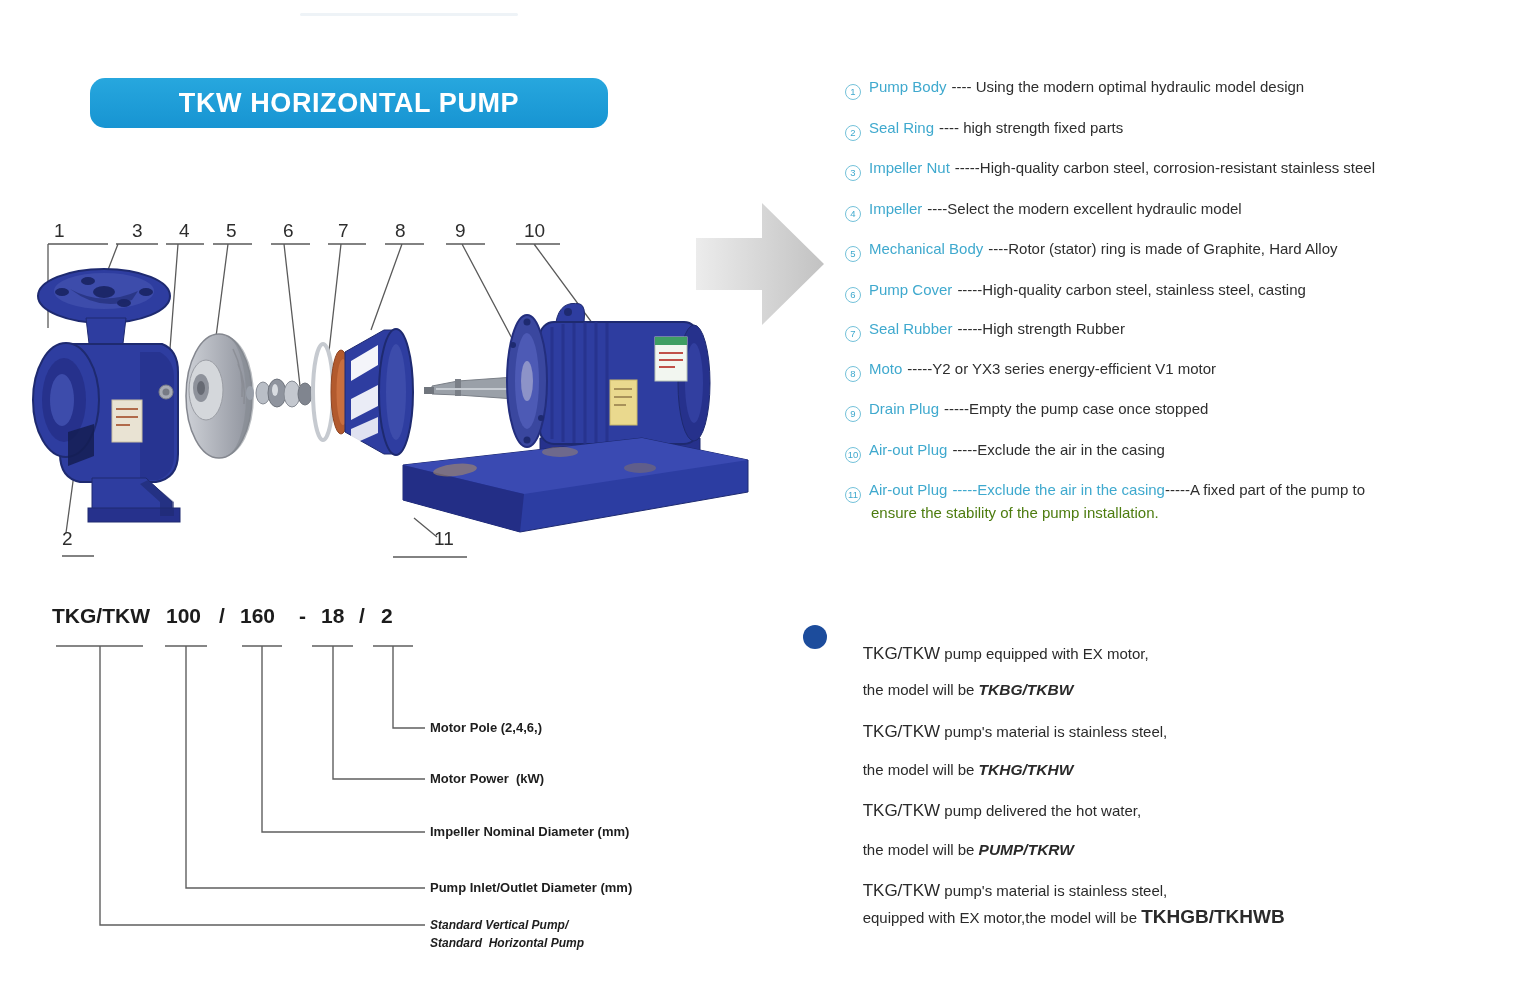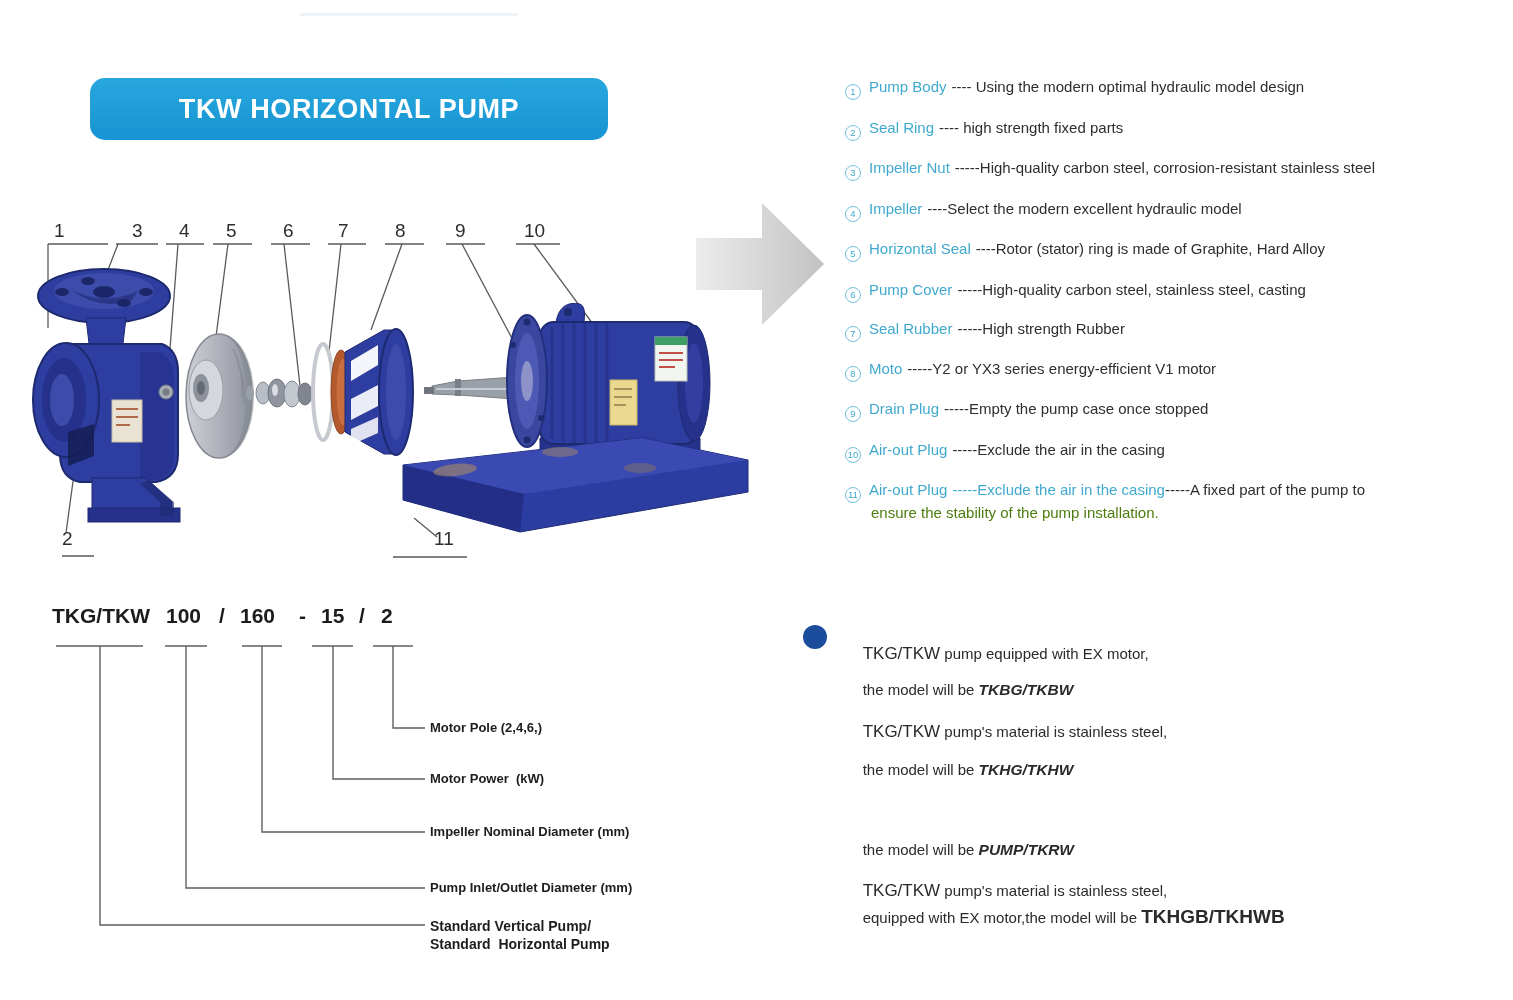--- a/index.html
+++ b/index.html
@@ -5,21 +5,21 @@
   html,body{margin:0;padding:0;background:#ffffff;}
   #stage{
     position:relative;width:1513px;height:1000px;background:#ffffff;overflow:hidden;
     font-family:"Liberation Sans", sans-serif;color:#2b2b2b;
   }
   #art{position:absolute;left:0;top:0;width:1513px;height:1000px;}
 
   .top-faint-line{position:absolute;left:300px;top:13px;width:218px;height:3px;background:#eef3f7;border-radius:2px;}
 
   .banner{
-    position:absolute;left:90px;top:78px;width:518px;height:62px;
+    position:absolute;left:90px;top:78px;width:518px;height:50px;
     background:linear-gradient(#27a7de,#1794d2);border-radius:15px;
     display:flex;align-items:center;justify-content:center;
   }
   .banner-title{color:#ffffff;font-size:27px;font-weight:700;letter-spacing:.6px;white-space:pre;}
 
   .callout{position:absolute;font-size:19px;color:#2d2d2d;font-weight:400;white-space:pre;}
 
   
   .pl-item{position:absolute;left:845px;white-space:nowrap;font-size:15px;line-height:20px;}
   .pl-num{
@@ -29,21 +29,21 @@
   }
   .pl-name{color:#3fa9ce;}
   .pl-desc{color:#2e2e2e;}
   .pl-desc.gap, .pl-cyan.gap{margin-left:5px;}
   .pl-cyan{color:#3fa9ce;}
   .pl-line2{margin-left:26px;color:#4d7c0f;}
 
   
   .mc-seg{position:absolute;top:604px;font-size:21px;font-weight:700;color:#1c1c1c;white-space:pre;}
   .mc-label{position:absolute;left:430px;font-size:13px;font-weight:700;color:#1d1d1d;white-space:pre;}
-  .mc-label.small{font-size:14px;}
+  .mc-label.small{font-size:12px;font-style:italic;}
 
   
   .v-line{position:absolute;left:846px;font-size:15px;color:#2a2a2a;white-space:pre;}
   .v-big{font-size:17px;}
   .v-model{font-weight:700;font-size:15.5px;font-style:italic;}
   .v-model-xl{font-weight:700;font-size:19px;}
   .bullet{position:absolute;left:803px;top:625px;width:24px;height:24px;border-radius:50%;background:#1c4c9c;}
 </style>
 </head>
 <body>
@@ -212,21 +212,21 @@
   <div class="pl-item" style="top:118px">
     <span class="pl-num">2</span><span class="pl-name">Seal Ring</span><span class="pl-desc gap">---- high strength fixed parts</span>
   </div>
   <div class="pl-item" style="top:158px">
     <span class="pl-num">3</span><span class="pl-name">Impeller Nut</span><span class="pl-desc gap">-----High-quality carbon steel, corrosion-resistant stainless steel</span>
   </div>
   <div class="pl-item" style="top:199px">
     <span class="pl-num">4</span><span class="pl-name">Impeller</span><span class="pl-desc gap">----Select the modern excellent hydraulic model</span>
   </div>
   <div class="pl-item" style="top:239px">
-    <span class="pl-num">5</span><span class="pl-name">Horizontal Seal</span><span class="pl-desc gap">----Rotor (stator) ring is made of Graphite, Hard Alloy</span>
+    <span class="pl-num">5</span><span class="pl-name">Mechanical Body</span><span class="pl-desc gap">----Rotor (stator) ring is made of Graphite, Hard Alloy</span>
   </div>
   <div class="pl-item" style="top:280px">
     <span class="pl-num">6</span><span class="pl-name">Pump Cover</span><span class="pl-desc gap">-----High-quality carbon steel, stainless steel, casting</span>
   </div>
   <div class="pl-item" style="top:319px">
     <span class="pl-num">7</span><span class="pl-name">Seal Rubber</span><span class="pl-desc gap">-----High strength Rubber</span>
   </div>
   <div class="pl-item" style="top:359px">
     <span class="pl-num">8</span><span class="pl-name">Moto</span><span class="pl-desc gap">-----Y2 or YX3 series energy-efficient V1 motor</span>
   </div>
@@ -239,21 +239,21 @@
   <div class="pl-item" style="top:480px">
     <span class="pl-num">11</span><span class="pl-name">Air-out Plug</span><span class="pl-cyan gap">-----Exclude the air in the casing</span><span class="pl-desc">-----A fixed part of the pump to</span>
     <div class="pl-line2">ensure the stability of the pump installation.</div>
   </div>
 
   <span class="mc-seg" style="left:52px">TKG/TKW</span>
   <span class="mc-seg" style="left:166px">100</span>
   <span class="mc-seg" style="left:219px">/</span>
   <span class="mc-seg" style="left:240px">160</span>
   <span class="mc-seg" style="left:299px">-</span>
-  <span class="mc-seg" style="left:321px">15</span>
+  <span class="mc-seg" style="left:321px">18</span>
   <span class="mc-seg" style="left:359px">/</span>
   <span class="mc-seg" style="left:381px">2</span>
 
   <div class="mc-label" style="top:720px">Motor Pole (2,4,6,)</div>
   <div class="mc-label" style="top:771px">Motor Power  (kW)</div>
   <div class="mc-label" style="top:824px">Impeller Nominal Diameter (mm)</div>
   <div class="mc-label" style="top:880px">Pump Inlet/Outlet Diameter (mm)</div>
   <div class="mc-label small" style="top:918px">Standard Vertical Pump/</div>
   <div class="mc-label small" style="top:936px">Standard  Horizontal Pump</div>
 
@@ -263,20 +263,23 @@
   </div>
   <div class="v-line" style="top:664px">
     <span>the model will be </span><span class="v-model">TKBG/TKBW</span>
   </div>
   <div class="v-line" style="top:705px">
     <span class="v-big">TKG/TKW</span><span> pump's material is stainless steel,</span>
   </div>
   <div class="v-line" style="top:744px">
     <span>the model will be </span><span class="v-model">TKHG/TKHW</span>
   </div>
+  <div class="v-line" style="top:784px">
+    <span class="v-big">TKG/TKW</span><span> pump delivered the hot water,</span>
+  </div>
   <div class="v-line" style="top:824px">
     <span>the model will be </span><span class="v-model">PUMP/TKRW</span>
   </div>
   <div class="v-line" style="top:864px">
     <span class="v-big">TKG/TKW</span><span> pump's material is stainless steel,</span>
   </div>
   <div class="v-line" style="top:889px">
     <span>equipped with EX motor,the model will be </span><span class="v-model-xl">TKHGB/TKHWB</span>
   </div>
 

